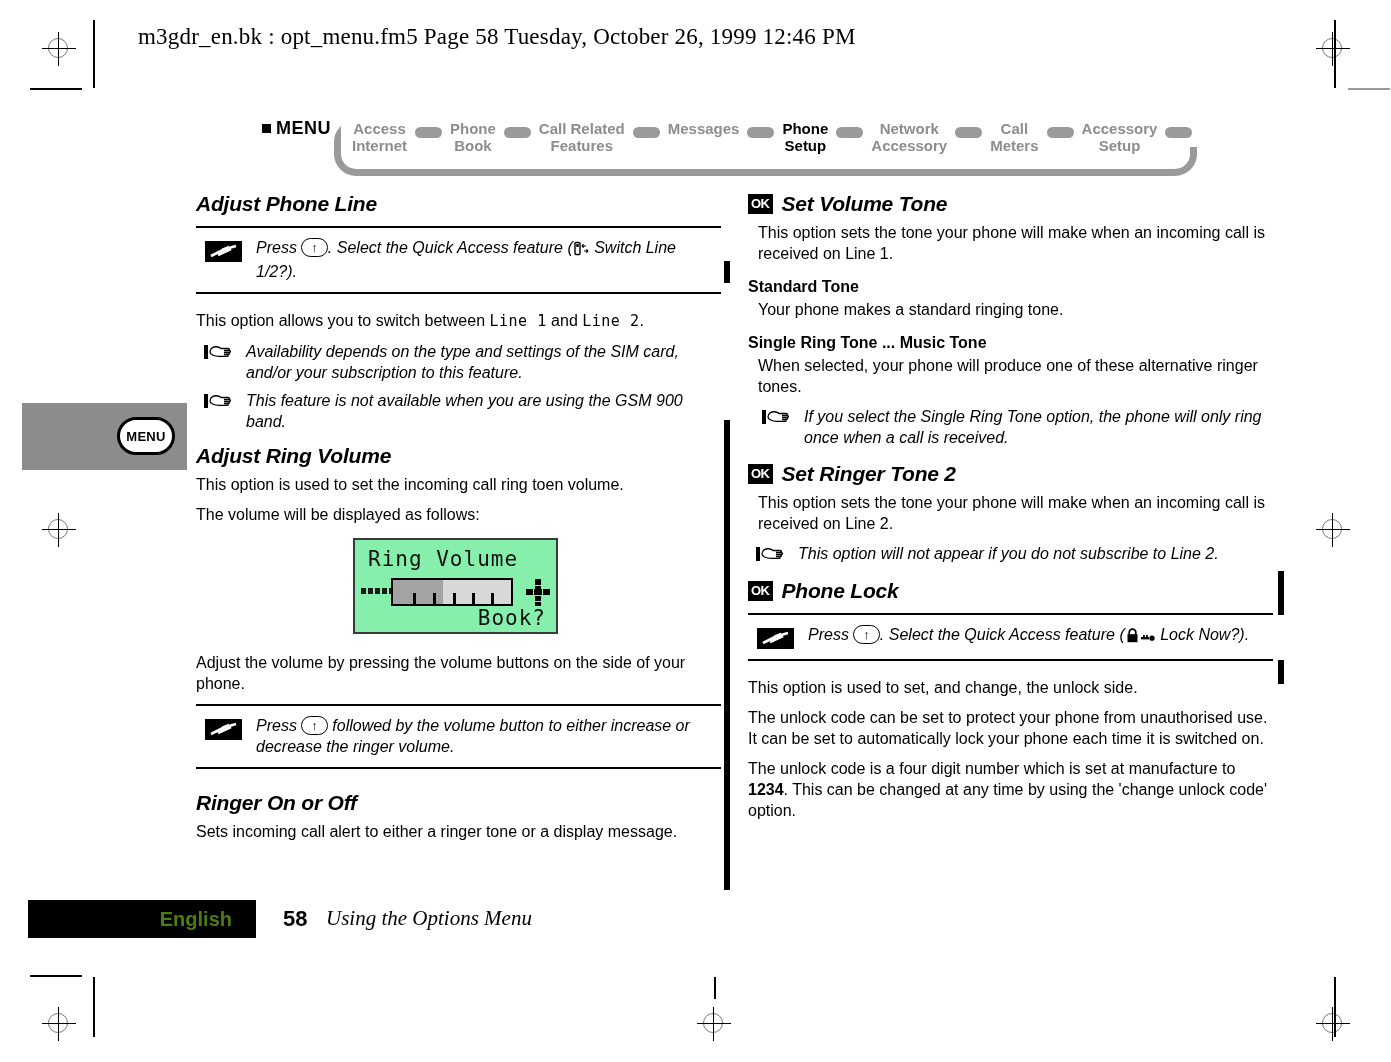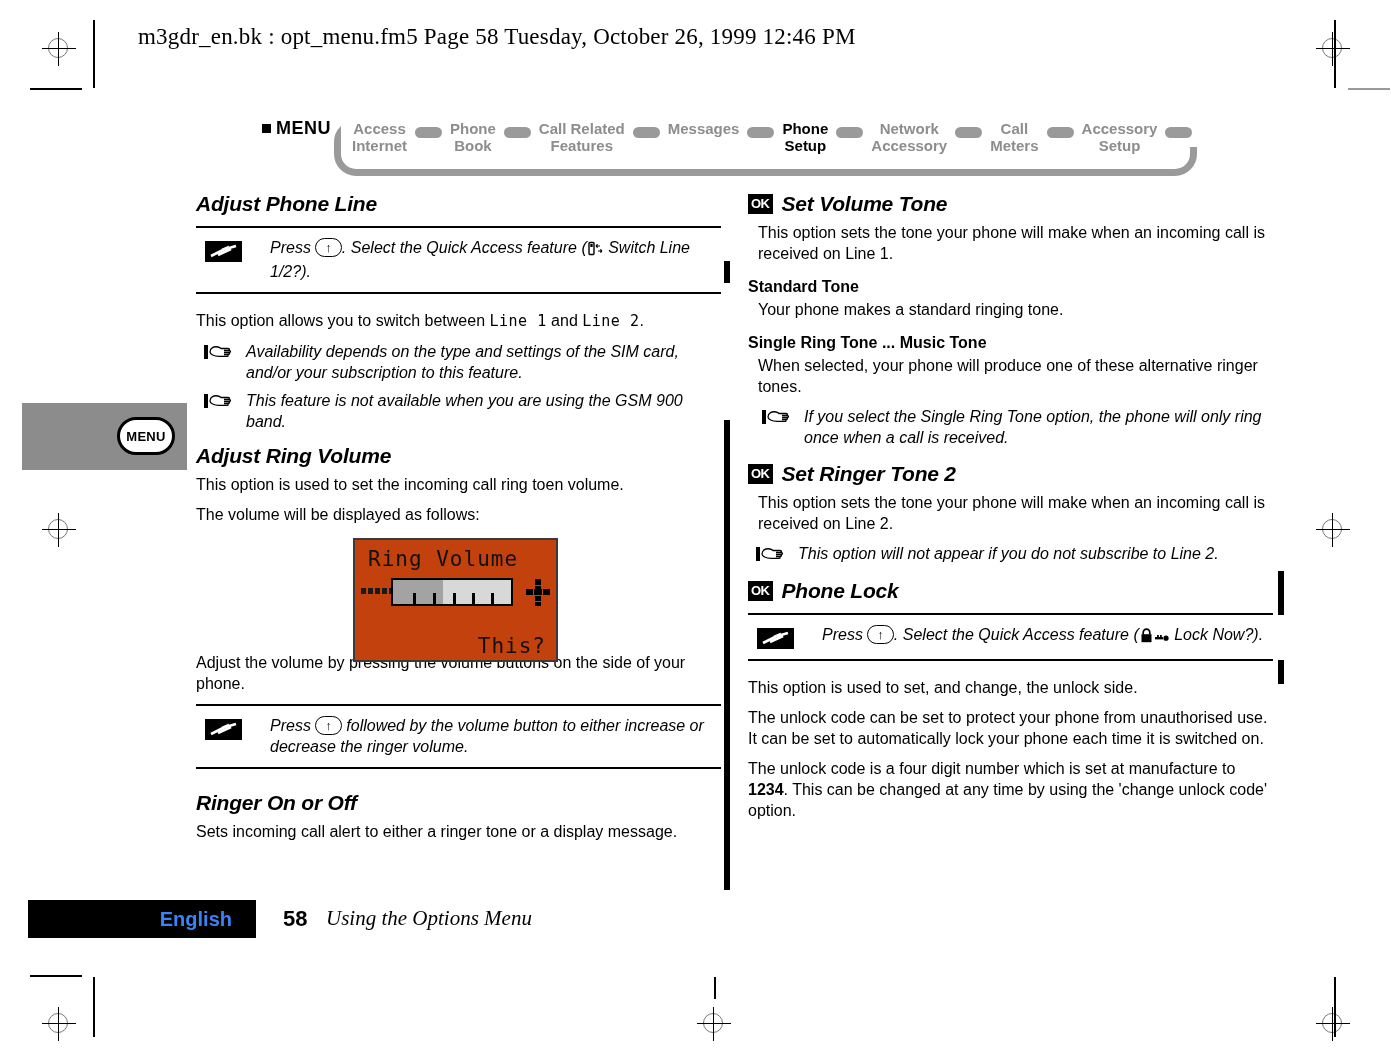--- a/index.html
+++ b/index.html
@@ -89,38 +89,38 @@
     display:flex;gap:12px;font-style:italic;font-size:16px;line-height:21px;
     margin:0 0 7px 0;padding-left:8px;
   }
   .note .txt{display:block;text-indent:0;}
   .hand{flex:none;width:30px;height:20px;margin-top:2px;}
 
   
   .tip{
     border-top:2px solid #000;border-bottom:2px solid #000;
     margin:10px 0 16px 0;padding:9px 0 10px 9px;
-    display:flex;gap:28px;
+    display:flex;gap:14px;
   }
   .tip .lightning{
     flex:none;width:37px;height:21px;background:#000;margin-top:4px;position:relative;
   }
   .tip .lightning svg{position:absolute;left:0;top:0;}
   .tip .txt{font-style:italic;font-size:16px;line-height:21px;}
   .keycap{
     display:inline-block;border:1.6px solid #000;border-radius:11px;
     padding:0 9px;font-style:normal;font-size:13px;line-height:17px;
     vertical-align:1px;
   }
   .inlineicon{display:inline-block;vertical-align:-3px;margin:0 1px;}
 
   
   .lcd{
-    position:absolute;left:353px;top:538px;width:205px;height:124px;
-    background:#c2410c;border:2px solid #3a3a3a;box-sizing:border-box;
+    position:absolute;left:353px;top:538px;width:205px;height:96px;
+    background:#86efac;border:2px solid #3a3a3a;box-sizing:border-box;
   }
   .lcd .title{
     position:absolute;left:13px;top:7px;
     font-family:"DejaVu Sans Mono", monospace;font-size:21px;letter-spacing:1px;color:#111;
   }
   .lcd .quit{
     position:absolute;right:10px;bottom:2px;
     font-family:"DejaVu Sans Mono", monospace;font-size:21px;letter-spacing:1px;color:#111;
   }
   .lcd .dots{position:absolute;left:6px;top:48px;display:flex;gap:2px;}
@@ -133,21 +133,21 @@
   .lcd .bar .tick{position:absolute;bottom:0;width:3px;height:11px;background:#000;}
   .lcd .plus{position:absolute;right:5px;top:38px;width:26px;height:28px;}
 
   .changebar{position:absolute;background:#000;}
 
   
   .footer-bar{
     position:absolute;left:28px;top:900px;width:228px;height:38px;background:#000;
     display:flex;align-items:center;justify-content:flex-end;
   }
-  .footer-bar span{color:#3b82f6;font-size:20px;font-weight:bold;padding-right:24px;}
+  .footer-bar span{color:#4d7c0f;font-size:20px;font-weight:bold;padding-right:24px;}
   .footer-page{
     position:absolute;left:283px;top:906px;font-size:22px;font-weight:bold;
   }
   .footer-title{
     position:absolute;left:326px;top:906px;
     font-family:"Liberation Serif", serif;font-style:italic;font-size:21px;
   }
 </style>
 </head>
 <body>
@@ -329,21 +329,21 @@
       <svg width="26" height="28" viewBox="0 0 26 28">
         <rect x="10" y="1" width="6" height="6" fill="#000"></rect>
         <rect x="10" y="8" width="6" height="5" fill="#000"></rect>
         <rect x="1" y="11" width="7" height="6" fill="#000"></rect>
         <rect x="9" y="11" width="8" height="6" fill="#000"></rect>
         <rect x="18" y="11" width="7" height="6" fill="#000"></rect>
         <rect x="10" y="18" width="6" height="5" fill="#000"></rect>
         <rect x="10" y="24" width="6" height="4" fill="#000"></rect>
       </svg>
     </div>
-    <div class="quit">This?</div>
+    <div class="quit">Book?</div>
   </div>
 
   <div class="col col-right">
 
     <h2 class="sec ok">
       <span class="okbadge">OK</span>
       <span>Set Volume Tone</span>
     </h2>
     <p class="body indent">This option sets the tone your phone will make when an incoming call is received on Line 1.</p>
 

